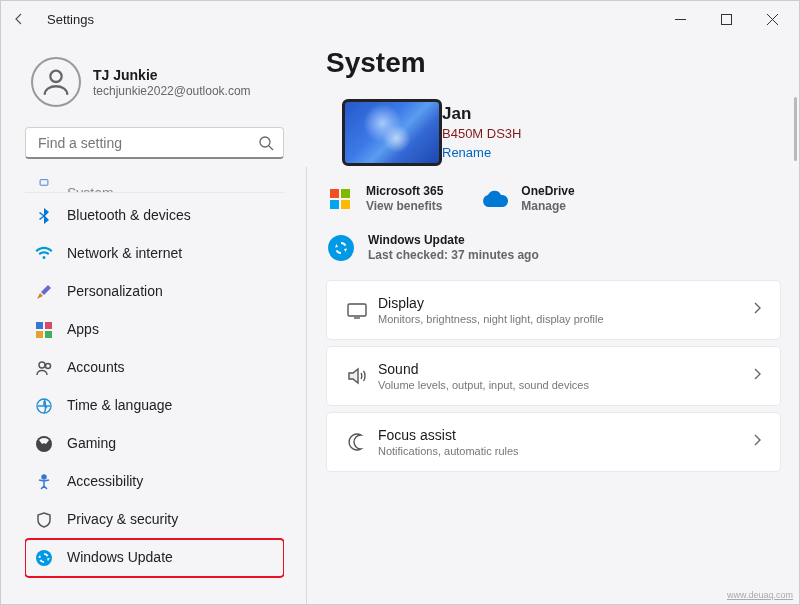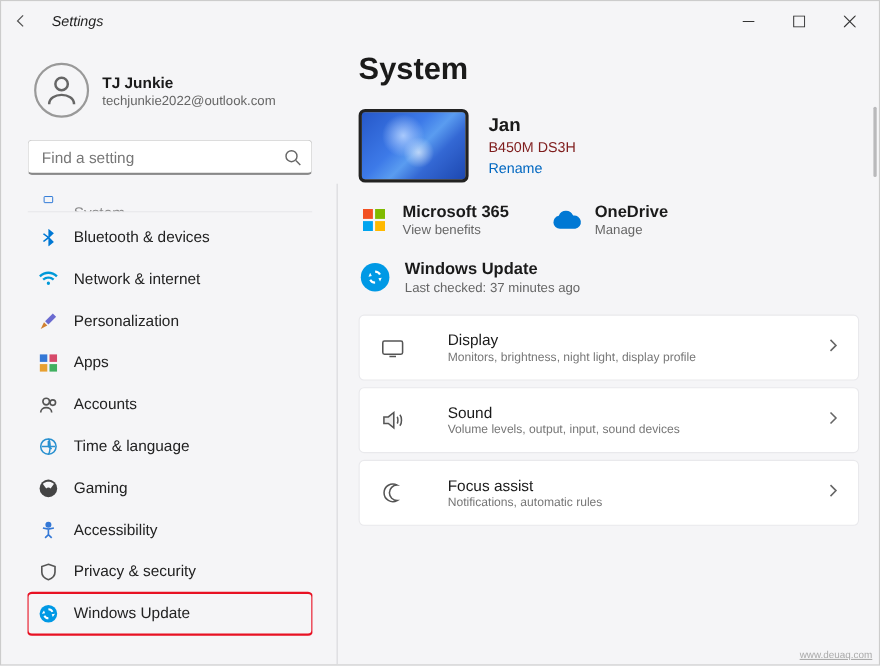--- a/index.html
+++ b/index.html
@@ -1,53 +1,53 @@
 <!DOCTYPE html>
 <html><head>
 <meta charset="utf-8">
 <style>
 * { margin: 0; padding: 0; box-sizing: border-box; font-family: "Segoe UI", -apple-system, sans-serif; }
 body { width: 800px; height: 605px; background: #f5f5f7; overflow: hidden; position: relative; border: 1px solid #ccc; }
 .titlebar { height: 36px; display: flex; align-items: center; padding: 0 4px; }
 .back-btn { width: 28px; height: 28px; display: flex; align-items: center; justify-content: center; color: #555; border-radius: 4px; }
-.app-title { font-size: 13px; color: #222; margin-left: 14px; font-style: italic; }
+.app-title { font-size: 13px; color: #222; margin-left: 14px; }
 .window-controls { margin-left: auto; display: flex; }
 .win-ctrl { width: 46px; height: 30px; display: flex; align-items: center; justify-content: center; color: #333; }
 .content-area { display: flex; height: calc(100% - 36px); }
 .sidebar { width: 295px; padding: 12px 12px 0 24px; display: flex; flex-direction: column; }
 .user-block { display: flex; align-items: center; gap: 12px; padding: 8px 6px 16px 6px; }
 .avatar { width: 50px; height: 50px; border-radius: 50%; border: 2px solid #999; display: flex; align-items: center; justify-content: center; color: #666; }
 .user-name { font-size: 14px; font-weight: 600; color: #1a1a1a; }
 .user-email { font-size: 12px; color: #666; margin-top: 1px; }
 .search-box { position: relative; margin: 4px 0 10px 0; }
 .search-input { width: 100%; height: 32px; border: 1px solid #d0d0d0; border-bottom: 2px solid #888; border-radius: 4px; background: #fff; padding: 0 36px 0 12px; font-size: 14px; outline: none; color: #333; }
 .search-input::placeholder { color: #777; }
 .search-icon { position: absolute; right: 10px; top: 8px; color: #666; }
 .nav-list { flex: 1; overflow: hidden; margin-top: 6px; }
 .nav-item { display: flex; align-items: flex-start; gap: 14px; padding: 10px 10px; border-radius: 4px; font-size: 14px; color: #222; cursor: pointer; }
 .nav-item .nav-icon { width: 18px; height: 18px; display: flex; align-items: center; justify-content: center; }
 .nav-item.highlighted { outline: 2px solid #e81123; outline-offset: -1px; }
 .nav-cut { height: 18px; border-bottom: 1px solid #e8e8ea; margin-bottom: 4px; display: flex; align-items: flex-end; padding-left: 10px; gap: 14px; overflow: hidden; color: #444; }
 .nav-cut-text { font-size: 14px; position: relative; top: 9px; opacity: 0.6; }
 .main { flex: 1; padding: 8px 18px 0 30px; overflow: hidden; position: relative; }
 .main-title { font-size: 28px; font-weight: 600; color: #1a1a1a; margin-bottom: 20px; margin-top: 2px; }
-.device-row { display: flex; align-items: center; gap: 18px; margin-bottom: 18px; }
+.device-row { display: flex; align-items: center; margin-bottom: 18px; margin-left: 16px; }
 .device-thumb { width: 100px; height: 67px; border-radius: 6px; border: 3px solid #222; background: linear-gradient(135deg, #2658c9 0%, #3d7ae8 40%, #5a9cf0 55%, #3468d4 70%, #1d48b0 100%); position: relative; overflow: hidden; }
 .device-thumb::before { content: ""; position: absolute; inset: 0; background: radial-gradient(circle at 40% 35%, rgba(180,210,255,0.9) 0%, rgba(180,210,255,0) 28%), radial-gradient(circle at 55% 60%, rgba(255,255,255,0.6) 0%, rgba(255,255,255,0) 22%); }
 .device-name { font-size: 17px; font-weight: 600; color: #1a1a1a; }
 .device-model { font-size: 13px; color: #7f1d1d; margin-top: 2px; }
 .rename-link { font-size: 13px; color: #0067c0; margin-top: 4px; display: inline-block; cursor: pointer; }
 .services-row { display: flex; gap: 38px; margin-bottom: 14px; }
 .service { display: flex; align-items: center; gap: 12px; }
 .service-icon { width: 28px; height: 28px; display: flex; align-items: center; justify-content: center; }
-.service-title { font-size: 15px; font-weight: 600; color: #1a1a1a; }
-.service-sub { font-size: 12px; color: #666; margin-top: 1px; }
+.service-title { font-size: 12px; font-weight: 600; color: #1a1a1a; }
+.service-sub { font-size: 12px; color: #666; margin-top: 1px; font-weight: bold; }
 .update-row { display: flex; align-items: center; gap: 14px; padding: 6px 0 18px 2px; }
 .update-icon { width: 26px; height: 26px; border-radius: 50%; background: #0099e5; display: flex; align-items: center; justify-content: center; color: #fff; }
-.setting-card { background: #fff; border: 1px solid #e9e9ec; border-radius: 5px; padding: 14px 16px; margin-bottom: 6px; display: flex; align-items: center; gap: 36px; cursor: pointer; }
+.setting-card { background: #fff; border: 1px solid #e9e9ec; border-radius: 5px; padding: 14px 16px; margin-bottom: 6px; display: flex; align-items: center; gap: 7px; cursor: pointer; }
 .setting-icon { width: 28px; height: 28px; color: #555; display: flex; align-items: center; justify-content: center; }
 .setting-title { font-size: 14px; color: #1a1a1a; }
 .setting-sub { font-size: 11px; color: #777; margin-top: 2px; }
 .chevron { margin-left: auto; color: #666; }
 .side-divider { position: absolute; left: 305px; top: 166px; bottom: 0; width: 1px; background: #d8d8db; }
 .scroll-track { position: absolute; right: 2px; top: 60px; width: 3px; height: 64px; background: #b9b9bb; border-radius: 2px; }
 .watermark { position: absolute; right: 6px; bottom: 4px; font-size: 9px; color: #aaa; text-decoration: underline; }
 </style>
 </head>
 <body>

